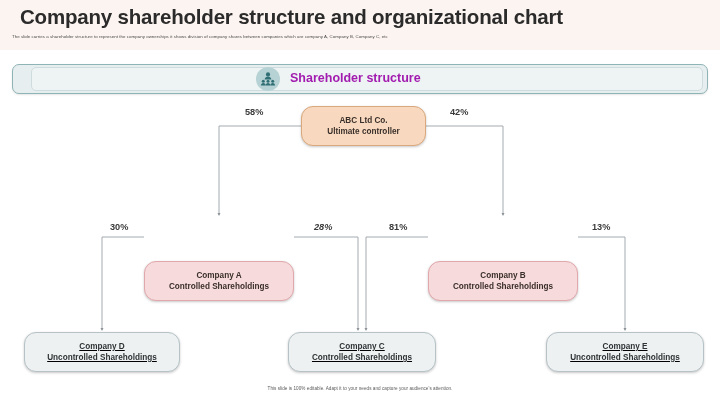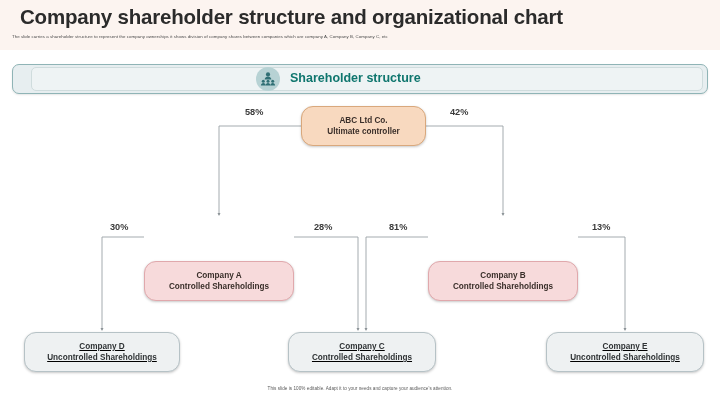--- a/index.html
+++ b/index.html
@@ -59,21 +59,21 @@
     width: 24px; height: 24px;
     border-radius: 50%;
     background: #b7d2d4;
     display: flex; align-items: center; justify-content: center;
   }
   .section-icon svg { display: block; }
   .section-label {
     position: absolute; left: 290px; top: 71px;
     font-size: 12.5px;
     font-weight: 700;
-    color: #0f766e;
+    color: #a21caf;
   }
   
   .node {
     position: absolute;
     border-radius: 12px;
     display: flex;
     flex-direction: column;
     align-items: center;
     justify-content: center;
     text-align: center;
@@ -104,21 +104,21 @@
   .pct {
     position: absolute;
     font-size: 9.2px;
     font-weight: 700;
     color: #3a3a3a;
     z-index: 4;
   }
   .pct.p58 { left: 245px; top: 107px; }
   .pct.p42 { left: 450px; top: 107px; }
   .pct.p30 { left: 110px; top: 222px; }
-  .pct.p28 { left: 314px; top: 222px; }
+  .pct.p28 { left: 314px; top: 222px; font-style: italic; }
   .pct.p29 { left: 389px; top: 222px; }
   .pct.p13 { left: 592px; top: 222px; }
   
   #wires { position: absolute; left: 0; top: 0; width: 720px; height: 404px; z-index: 2; }
   
   .footer-note {
     position: absolute; left: 0; top: 386px;
     width: 720px;
     text-align: center;
     font-size: 4.6px;

